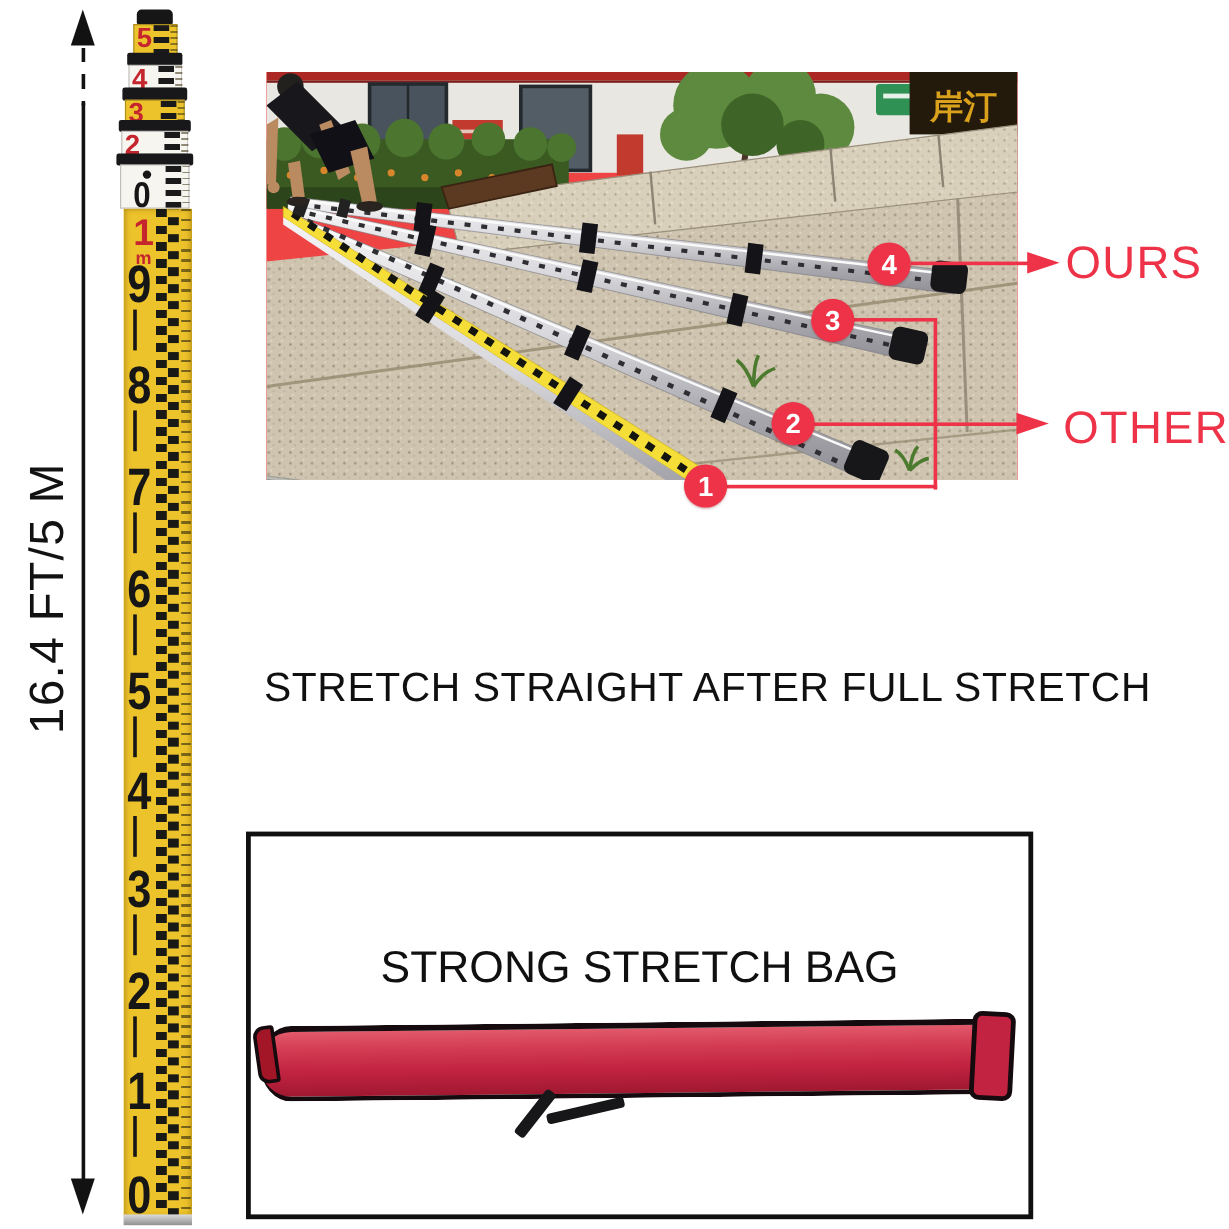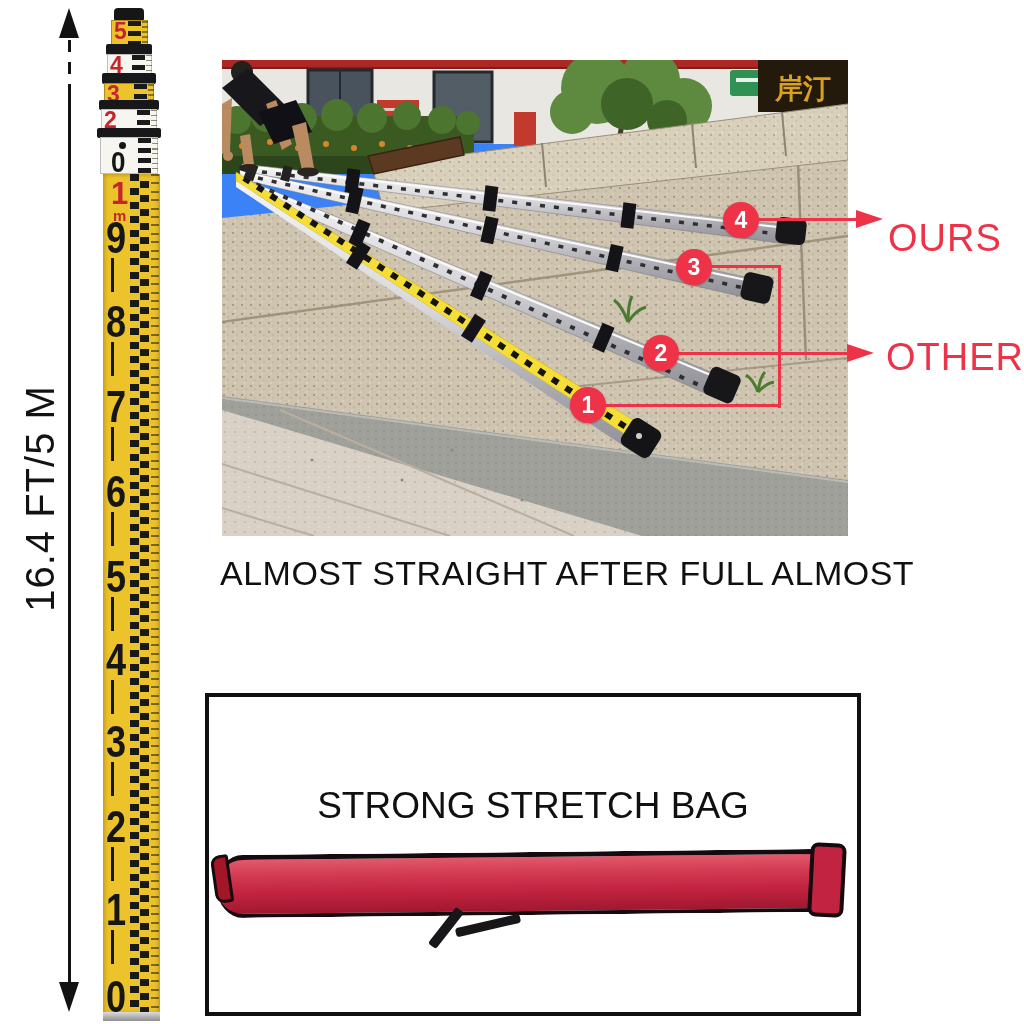--- a/index.html
+++ b/index.html
@@ -41,21 +41,21 @@
       font-weight:bold;color:#161616;transform:scaleX(.82);transform-origin:center;}
   .mbar{position:absolute;left:8px;width:3px;height:34px;background:#161616;}
   .meter1{position:absolute;left:8px;top:4px;font-size:31px;font-weight:bold;color:#c5262e;line-height:1;}
   .meterm{position:absolute;left:10px;top:34px;font-size:15px;font-weight:bold;color:#c5262e;line-height:1;}
   .zero-dot{position:absolute;left:19px;top:5px;width:7px;height:7px;border-radius:50%;background:#161616;}
   .zero-num{position:absolute;left:11px;top:12px;font-size:26px;font-weight:bold;color:#161616;
       transform:scaleY(1.15);line-height:1;}
   .rod-base{left:103px;top:1012px;width:57px;height:9px;background:linear-gradient(#dcdcdc,#8f8f8f);}
 
   
-  .photo{left:222px;top:60px;width:626px;height:476px;background:#3b82f6;overflow:hidden;}
+  .photo{left:222px;top:60px;width:626px;height:340px;background:#ef4444;overflow:hidden;}
 
   
   .redline{background:#ee3348;}
   .co{width:36px;height:36px;border-radius:50%;background:#ee3348;color:#fff;font-weight:bold;
       font-size:23px;display:flex;align-items:center;justify-content:center;
       box-shadow:0 1px 2px rgba(120,0,10,.35);}
   .rhead{width:0;height:0;border-top:9px solid transparent;border-bottom:9px solid transparent;
       border-left:27px solid #ee3348;}
   .rlabel{color:#ee3348;font-size:38px;line-height:1.1;white-space:nowrap;letter-spacing:1px;}
 
@@ -325,24 +325,24 @@
   <div class="abs redline" style="left:778px;top:265px;width:3px;height:143px;"></div>
   <div class="abs redline" style="left:605px;top:404px;width:176px;height:3px;"></div>
   <div class="abs redline" style="left:677px;top:352px;width:172px;height:3px;"></div>
   <div class="abs rhead" style="left:847px;top:344px;"></div>
 
   <div class="abs co" style="left:570px;top:387px;">1</div>
   <div class="abs co" style="left:643px;top:335px;">2</div>
   <div class="abs co" style="left:676px;top:249px;">3</div>
   <div class="abs co" style="left:723px;top:202px;">4</div>
 
-  <div class="abs rlabel" style="left:888px;top:218px;">OURS</div>
+  <div class="abs rlabel" style="left:888px;top:200px;">OURS</div>
   <div class="abs rlabel" style="left:886px;top:337px;">OTHERS</div>
 
-  <div class="abs caption">ALMOST STRAIGHT AFTER FULL ALMOST</div>
+  <div class="abs caption">STRETCH STRAIGHT AFTER FULL STRETCH</div>
 
   <div class="abs bag-box">
     <div class="bag-title">STRONG STRETCH BAG</div>
     <div class="bag-body"></div>
     <div class="bag-cap"></div>
     <div class="bag-flap"></div>
     <div class="strap1"></div>
     <div class="strap2"></div>
   </div>
 

